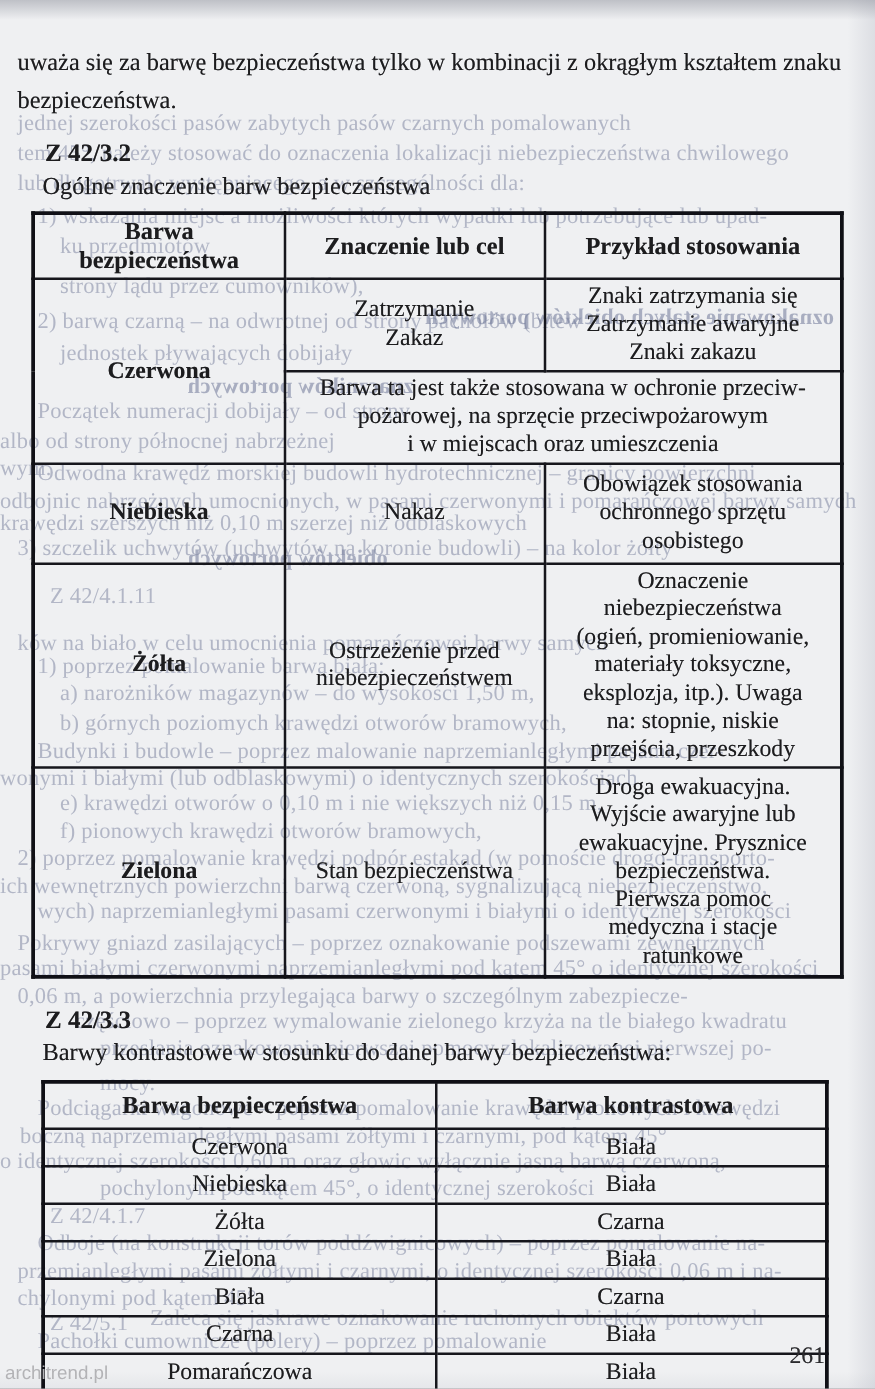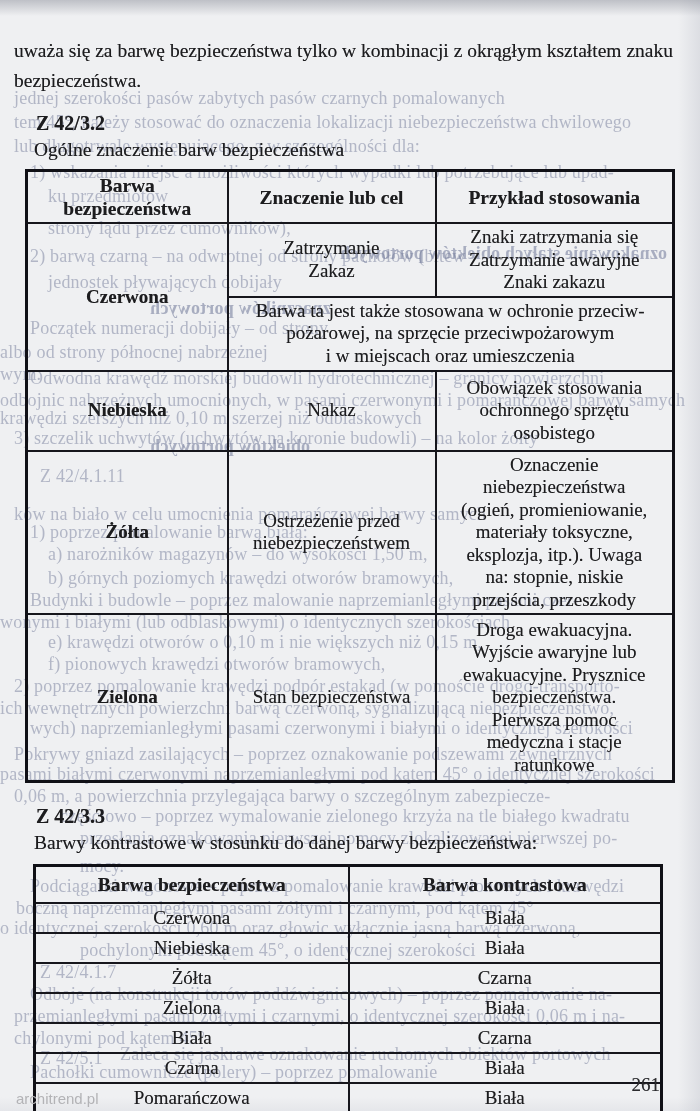--- a/index.html
+++ b/index.html
@@ -69,21 +69,21 @@
   .t2 tr.hdr{height:38px;}
   .t2 tr.r{height:30px;}
   .page-number{
     position:absolute;z-index:2;
     top:1074px;right:40px;
     font-size:19px;color:#2b2b2e;
     text-shadow:0 0 .4px rgba(20,20,25,.4);
   }
   .watermark{
     position:absolute;z-index:2;
-    left:16px;bottom:4px;
+    left:4px;bottom:4px;
     font-family:"Liberation Sans","DejaVu Sans",sans-serif;
     font-size:15px;color:#b3b3b6;
   }
 </style>
 </head>
 <body>
 
 <div class="page">
 
   <div class="ghost-layer" id="ghost-layer">

